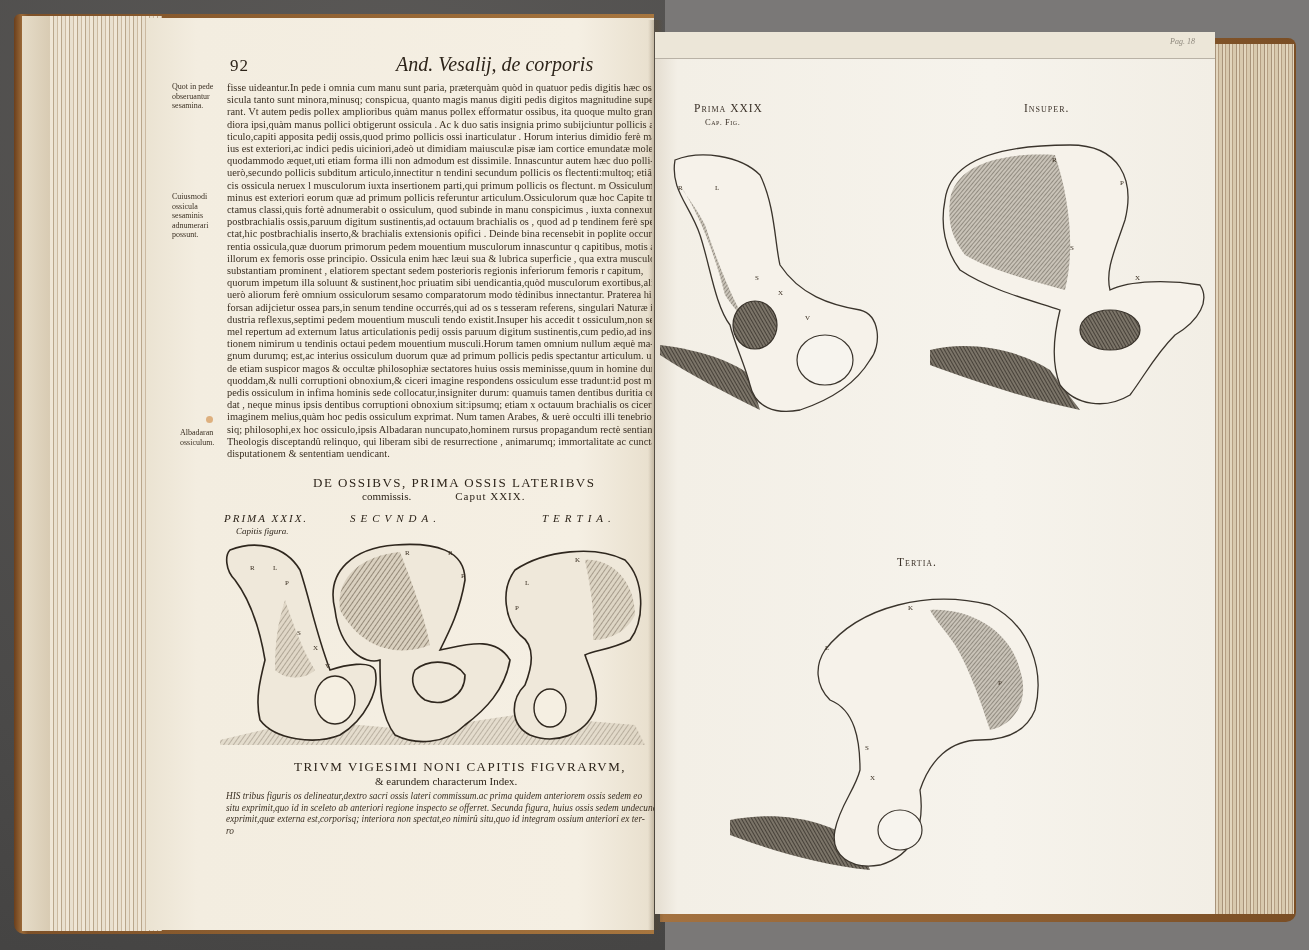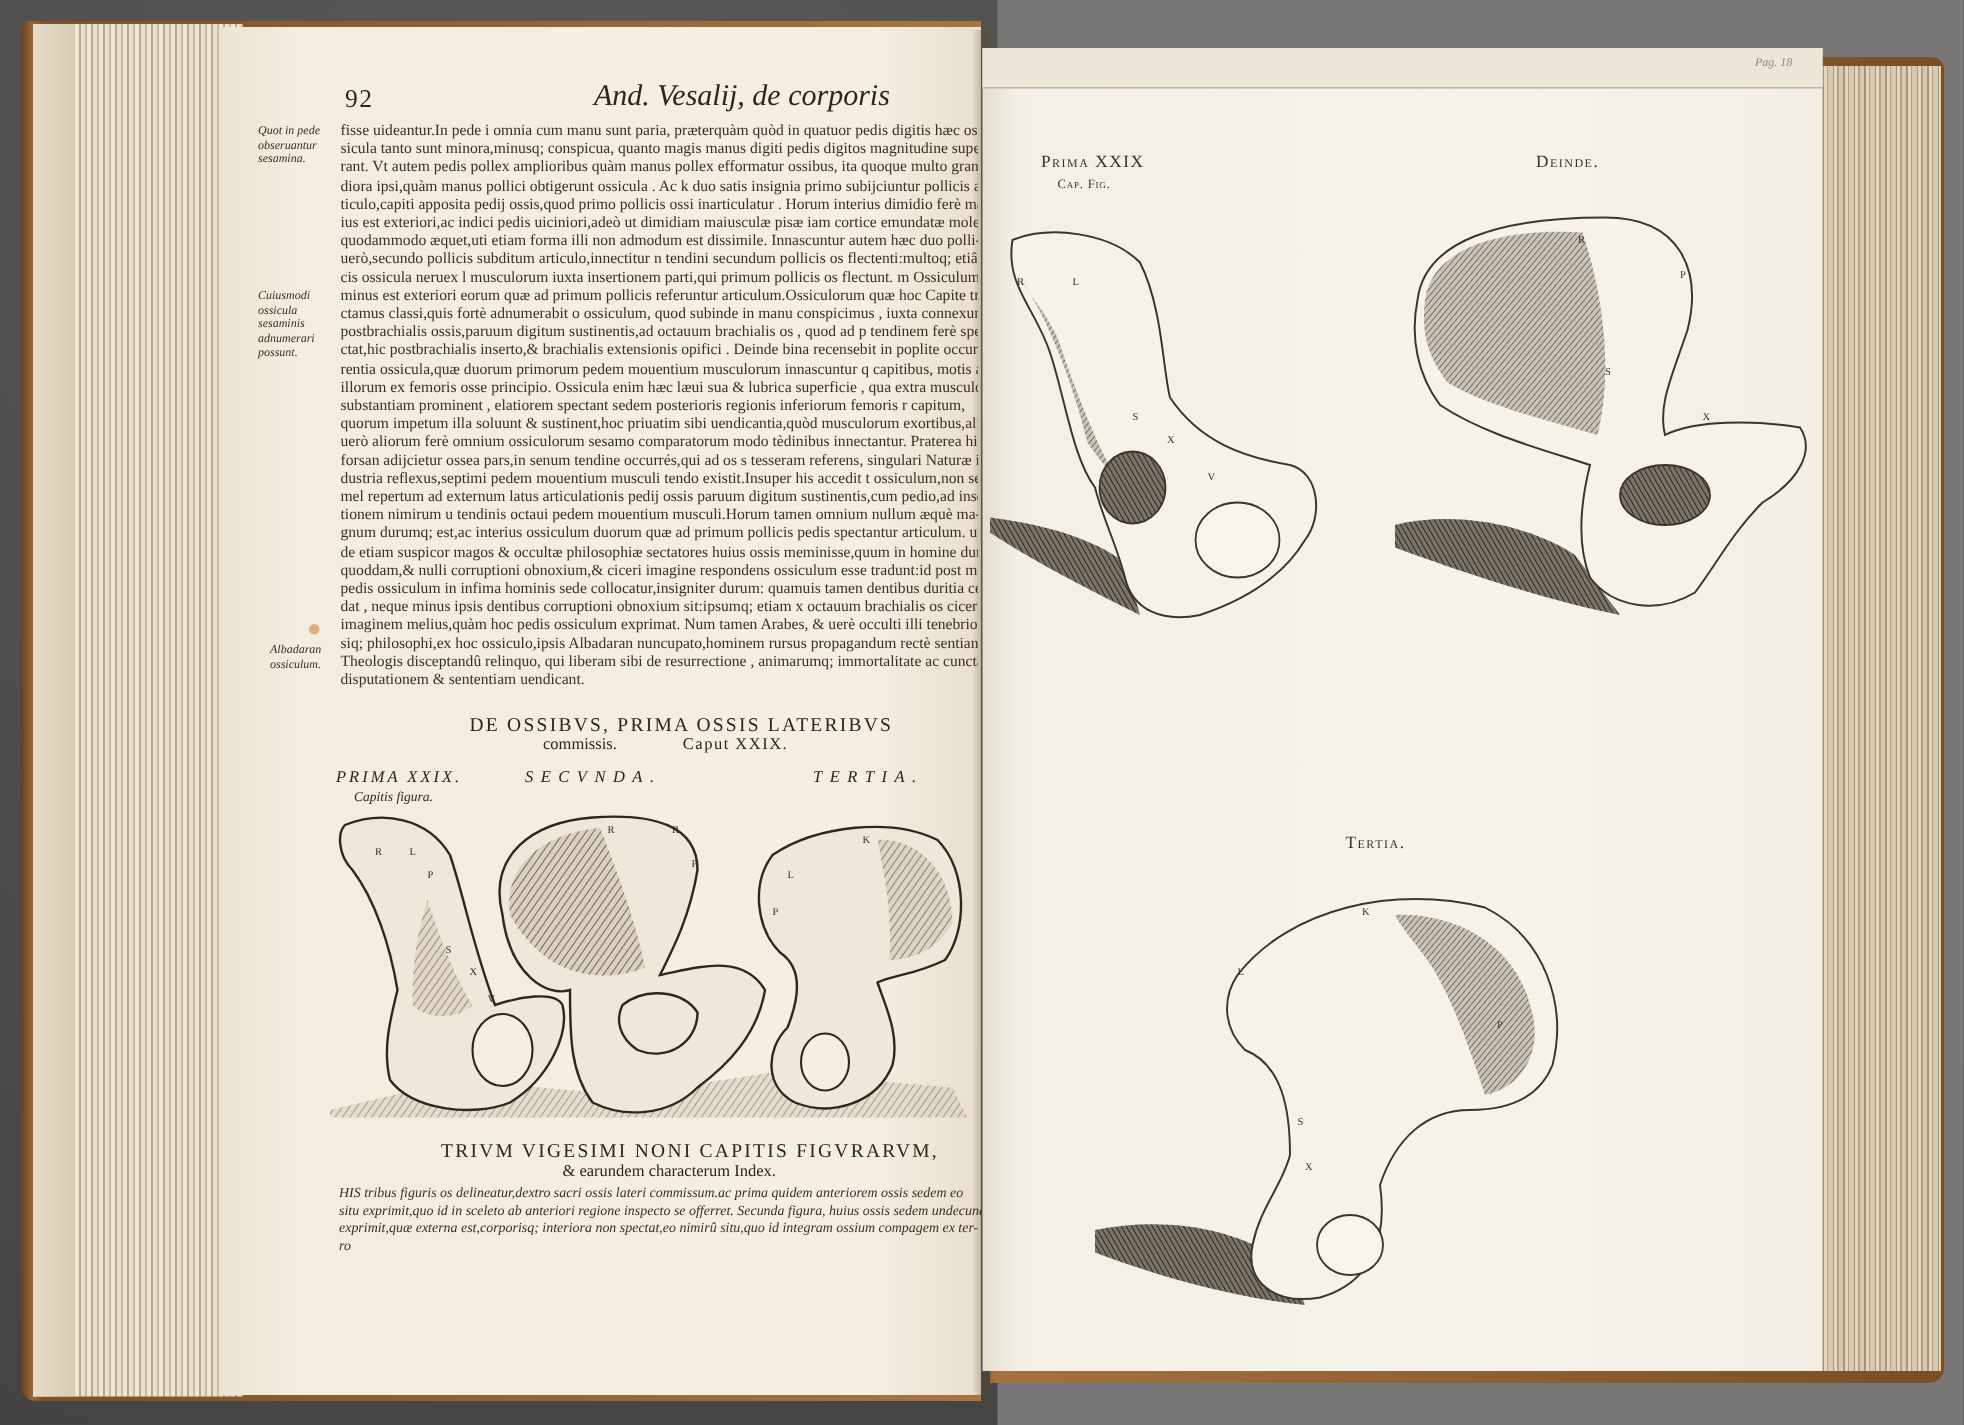--- a/index.html
+++ b/index.html
@@ -21,21 +21,21 @@
   .page-left{position:absolute;left:146px;top:18px;width:508px;height:912px;background:linear-gradient(90deg,#ebe3d2 0,#f3ede0 10%,#f5efe3 85%,#e8dfcd 100%);}
   .page-right{position:absolute;left:655px;top:32px;width:560px;height:882px;background:linear-gradient(90deg,#e4ddd0 0,#f3efe6 4%,#f6f3ec 60%,#f2eee5 100%);}
   .page-right .band{position:absolute;left:0;top:0;width:100%;height:26px;background:#ece6d8;border-bottom:1px solid #b9b2a6;}
   .gutter{position:absolute;left:648px;top:20px;width:16px;height:910px;background:linear-gradient(90deg,rgba(0,0,0,0) 0,rgba(90,70,40,.35) 50%,rgba(0,0,0,0) 100%);}
 
   
   .folio{position:absolute;left:230px;top:56px;font-size:17px;color:#2d241a;font-family:"Liberation Serif",serif;letter-spacing:1px;}
   .running-head{position:absolute;left:352px;top:53px;font-size:20px;font-style:italic;color:#2d241a;font-family:"Liberation Serif",serif;margin-left:44px;}
   .body-text{position:absolute;left:227px;top:82px;width:425px;font-size:10.4px;line-height:12.2px;color:#3a2f22;font-family:"Liberation Serif",serif;text-align:justify;}
   .body-text .ln{display:block;white-space:nowrap;overflow:hidden;}
-  .marg{position:absolute;font-size:8px;line-height:9.5px;font-style:italic;color:#3a2f22;font-family:"Liberation Serif",serif;width:46px;}
+  .marg{position:absolute;font-size:8px;line-height:9.5px;color:#3a2f22;font-family:"Liberation Serif",serif;width:46px;}
   .stain{position:absolute;left:206px;top:416px;width:7px;height:7px;border-radius:50%;background:#d8a065;opacity:.8;}
 
   .chap-title{position:absolute;left:313px;top:475px;font-size:13px;letter-spacing:1.5px;color:#2d241a;font-family:"Liberation Serif",serif;}
   .chap-sub{position:absolute;left:362px;top:490px;font-size:11px;color:#2d241a;font-family:"Liberation Serif",serif;}
   .chap-sub span{margin-left:44px;letter-spacing:1px;}
   .fig-lbl{position:absolute;font-size:11px;font-style:italic;letter-spacing:2px;color:#2d241a;font-family:"Liberation Serif",serif;}
   .fig-sub{position:absolute;font-size:9px;font-style:italic;color:#2d241a;font-family:"Liberation Serif",serif;}
 
   .index-title{position:absolute;left:294px;top:759px;font-size:13px;letter-spacing:1.5px;color:#2d241a;font-family:"Liberation Serif",serif;}
   .index-sub{position:absolute;left:375px;top:775px;font-size:11px;color:#2d241a;font-family:"Liberation Serif",serif;}
@@ -154,32 +154,32 @@
   <text class="letter" x="360" y="22">K</text>
     <text class="letter" x="310" y="45">L</text>
     <text class="letter" x="300" y="70">P</text>
 </svg>
 
 <div class="index-title">TRIVM VIGESIMI NONI CAPITIS FIGVRARVM,</div>
 <div class="index-sub">&amp; earundem characterum Index.</div>
 <div class="index-text">
   <span class="ln">HIS tribus figuris os delineatur,dextro sacri ossis lateri commissum.ac prima quidem anteriorem ossis sedem eo</span>
   <span class="ln">situ exprimit,quo id in sceleto ab anteriori regione inspecto se offerret. Secunda figura, huius ossis sedem undecunque</span>
-  <span class="ln">exprimit,quæ externa est,corporisq; interiora non spectat,eo nimirû situ,quo id integram ossium compagem ex ter-</span>
+  <span class="ln">exprimit,quæ externa est,corporisq; interiora non spectat,eo nimirû situ,quo id integram ossium anteriori ex ter-</span>
   <span class="ln">                                                                                                                           ro</span>
 </div>
 
 <div class="page-right">
     <div class="band"></div>
   </div>
 <div class="plate-page">Pag. 18</div>
 
 <div class="plate-lbl" style="left:694px;top:102px;">Prima XXIX</div>
 <div class="plate-sub" style="left:705px;top:117px;">Cap. Fig.</div>
-<div class="plate-lbl" style="left:1024px;top:102px;">Deinde.</div>
+<div class="plate-lbl" style="left:1024px;top:102px;">Insuper.</div>
 <div class="plate-lbl" style="left:897px;top:556px;">Tertia.</div>
 
 <svg class="engr" style="left:660px;top:145px;" width="240" height="275" viewBox="0 0 240 275">
   <defs>
     <pattern id="hatchR" width="3" height="3" patternUnits="userSpaceOnUse" patternTransform="rotate(40)">
       <rect width="3" height="3" fill="#c9c3b8"></rect>
         <line x1="0" y1="0" x2="0" y2="3" stroke="#4d463c" stroke-width="0.9"></line>
     </pattern>
     <pattern id="castR" width="3" height="3" patternUnits="userSpaceOnUse" patternTransform="rotate(-30)">
       <rect width="3" height="3" fill="#7b7468"></rect>

